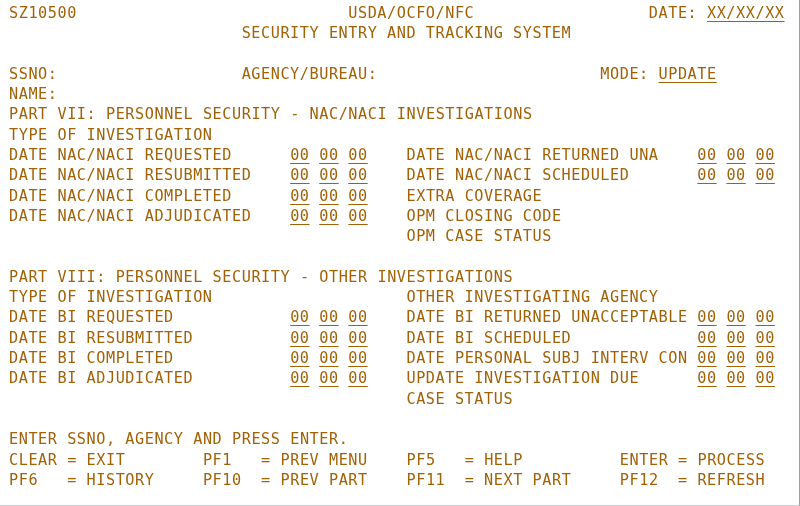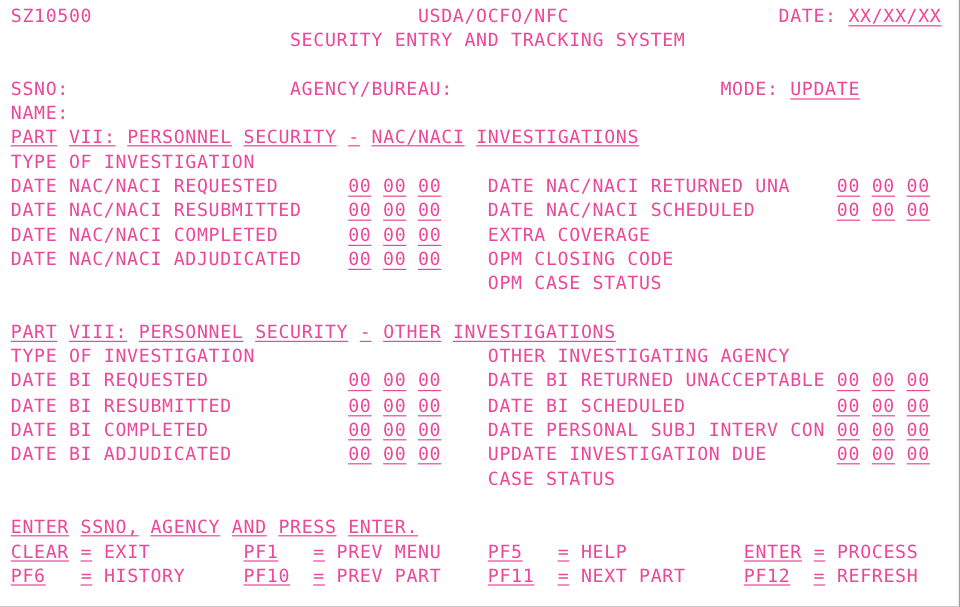--- a/index.html
+++ b/index.html
@@ -22,29 +22,28 @@
     overflow: hidden;
   }
   .grid {
     position: absolute;
     left: 9px;
     top: 3px;
     font-family: "DejaVu Sans Mono", "Liberation Mono", monospace;
     font-size: 15.2px;
     line-height: 20.3px;
     letter-spacing: 0.55px;
-    color: #ec4899;
+    color: #a16207;
     white-space: pre;
   }
   .row {
     height: 20.3px;
     white-space: pre;
   }
   .u {
-    text-decoration: underline;
     text-decoration-thickness: 1px;
     text-underline-offset: 2px;
   }
   .fld {
     text-decoration: underline;
     text-decoration-thickness: 1px;
     text-underline-offset: 2.5px;
   }
   .spacer { height: 20.3px; }
 </style>

